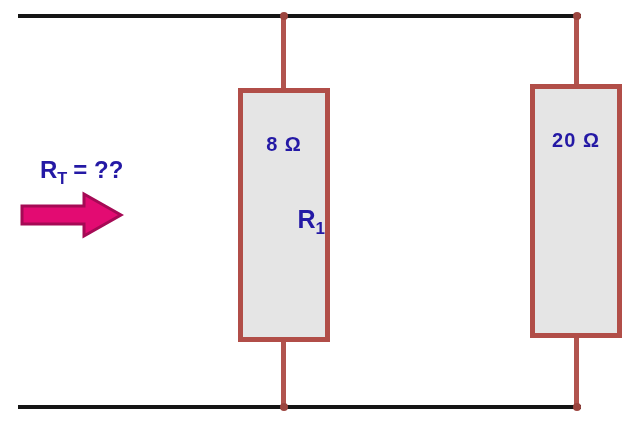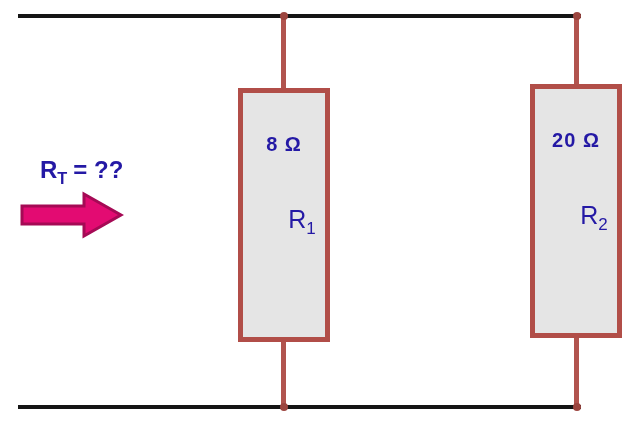--- a/index.html
+++ b/index.html
@@ -59,22 +59,22 @@
     top: 40px; left: 0; right: 0;
     text-align: center;
     font-weight: bold;
     font-size: 20px;
     color: #2419a5;
     letter-spacing: 1px;
   }
   .rlabel {
     position: absolute;
     top: 112px; left: 0; right: 0;
-    text-align: center;
-    font-weight: normal;
+    text-align: right;
+    font-weight: bold;
     font-size: 25px;
     color: #2419a5;
     margin-left: 36px;
   }
   sub { font-size: 0.68em; }
   
   .question {
     position: absolute;
     left: 28px;
     top: 157px;
@@ -109,21 +109,20 @@
   <div class="junction j1b"></div>
   <div class="junction j2b"></div>
 
   <div class="resistor r1">
     <div class="rvalue">8 Ω</div>
     <div class="rlabel"><span>R</span><sub>1</sub></div>
   </div>
 
   <div class="resistor r2">
     <div class="rvalue">20 Ω</div>
-    <div class="rlabel"><span>R</span><sub>2</sub></div>
   </div>
 
   <div class="question"><span>R</span><sub>T</sub><span class="rest">= ??</span></div>
 
   <svg class="arrow-svg" width="104" height="48" viewBox="0 0 104 48">
     <polygon points="2,15 64,15 64,3 101,24 64,45 64,33 2,33" fill="#e30b72" stroke="#a50a55" stroke-width="3" stroke-linejoin="miter"></polygon>
   </svg>
 
 </div>
 

